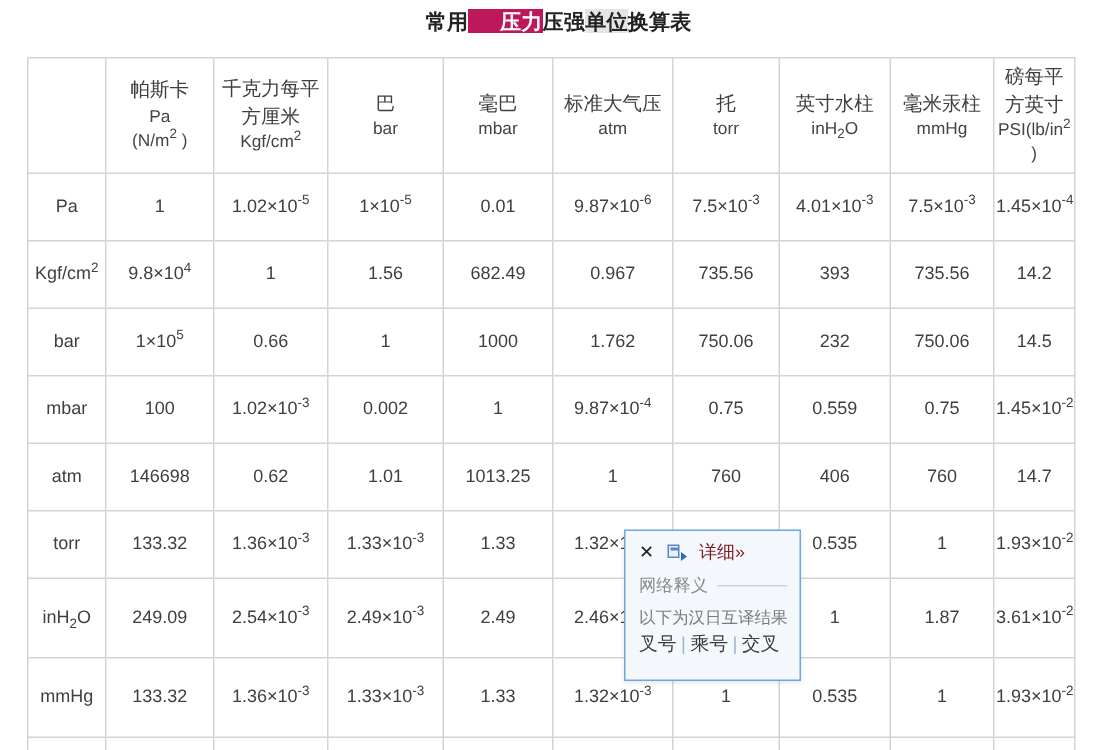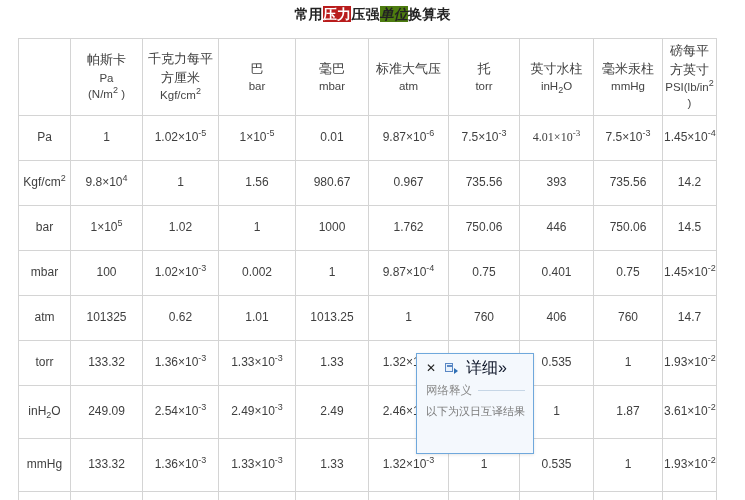--- a/index.html
+++ b/index.html
@@ -23,27 +23,27 @@
     left: 0;
     width: 745px;
     text-align: center;
     font-size: 14px;
     font-weight: bold;
     color: #222;
     letter-spacing: 0.2px;
     white-space: nowrap;
   }
   .sel-blue {
-    background: #b91c1c;
+    background: #be185d;
     color: #ffffff;
+    padding-left: 21px;
   }
   .sel-green {
-    background: #4d7c0f;
+    background: #e5e5e5;
     color: #222222;
-    font-style: italic;
   }
 
   
   .conv-table {
     position: absolute;
     left: 18px;
     top: 38px;
     width: 698px;
     border-collapse: collapse;
     table-layout: fixed;
@@ -74,21 +74,21 @@
   }
   .unit {
     font-size: 11.5px;
     color: #444;
   }
   sup, sub {
     font-size: 9px;
     line-height: 0;
   }
   .num { white-space: nowrap; }
-  .num-wrap { white-space: normal; font-family: Liberation Serif, serif; }
+  .num-wrap { white-space: normal; }
 
   
   col.c0 { width: 52px; }
   col.c1 { width: 72px; }
   col.c2 { width: 76px; }
   col.c3 { width: 77px; }
   col.c4 { width: 73px; }
   col.c5 { width: 80px; }
   col.c6 { width: 71px; }
   col.c7 { width: 74px; }
@@ -144,22 +144,22 @@
   }
   .dict-expand-icon .arw {
     position: absolute;
     right: -1px; bottom: 0px;
     width: 0; height: 0;
     border-top: 3px solid transparent;
     border-bottom: 3px solid transparent;
     border-left: 4px solid #2f6fb5;
   }
   .dict-detail {
-    font-size: 16px;
-    color: #0f172a;
+    font-size: 12px;
+    color: #7f1d1d;
     cursor: pointer;
     line-height: 1;
   }
   .dict-section {
     display: flex;
     align-items: center;
     margin-top: 7px;
   }
   .dict-section-label {
     font-size: 11.5px;
@@ -259,54 +259,54 @@
         <td><span class="num">7.5×10<sup>-3</sup></span></td>
         <td><span class="num-wrap">4.01×10<sup>-3</sup></span></td>
         <td><span class="num">7.5×10<sup>-3</sup></span></td>
         <td><span class="num">1.45×10<sup>-4</sup></span></td>
       </tr>
       <tr class="body-row">
         <td>Kgf/cm<sup>2</sup></td>
         <td><span class="num">9.8×10<sup>4</sup></span></td>
         <td><span class="num">1</span></td>
         <td><span class="num">1.56</span></td>
-        <td><span class="num">980.67</span></td>
+        <td><span class="num">682.49</span></td>
         <td><span class="num">0.967</span></td>
         <td><span class="num">735.56</span></td>
         <td><span class="num">393</span></td>
         <td><span class="num">735.56</span></td>
         <td><span class="num">14.2</span></td>
       </tr>
       <tr class="body-row">
         <td>bar</td>
         <td><span class="num">1×10<sup>5</sup></span></td>
-        <td><span class="num">1.02</span></td>
+        <td><span class="num">0.66</span></td>
         <td><span class="num">1</span></td>
         <td><span class="num">1000</span></td>
         <td><span class="num">1.762</span></td>
         <td><span class="num">750.06</span></td>
-        <td><span class="num">446</span></td>
+        <td><span class="num">232</span></td>
         <td><span class="num">750.06</span></td>
         <td><span class="num">14.5</span></td>
       </tr>
       <tr class="body-row">
         <td>mbar</td>
         <td><span class="num">100</span></td>
         <td><span class="num">1.02×10<sup>-3</sup></span></td>
         <td><span class="num">0.002</span></td>
         <td><span class="num">1</span></td>
         <td><span class="num">9.87×10<sup>-4</sup></span></td>
         <td><span class="num">0.75</span></td>
-        <td><span class="num">0.401</span></td>
+        <td><span class="num">0.559</span></td>
         <td><span class="num">0.75</span></td>
         <td><span class="num">1.45×10<sup>-2</sup></span></td>
       </tr>
       <tr class="body-row">
         <td>atm</td>
-        <td><span class="num">101325</span></td>
+        <td><span class="num">146698</span></td>
         <td><span class="num">0.62</span></td>
         <td><span class="num">1.01</span></td>
         <td><span class="num">1013.25</span></td>
         <td><span class="num">1</span></td>
         <td><span class="num">760</span></td>
         <td><span class="num">406</span></td>
         <td><span class="num">760</span></td>
         <td><span class="num">14.7</span></td>
       </tr>
       <tr class="body-row">
@@ -367,13 +367,16 @@
       <span class="bx"></span>
         <span class="arw"></span>
     </span>
     <span class="dict-detail">详细»</span>
   </div>
   <div class="dict-section">
     <span class="dict-section-label">网络释义</span>
     <span class="dict-rule"></span>
   </div>
   <div class="dict-note">以下为汉日互译结果</div>
+  <div class="dict-terms">
+    <span class="dict-term">叉号</span><span class="dict-sep">|</span><span class="dict-term">乘号</span><span class="dict-sep">|</span><span class="dict-term">交叉</span>
+  </div>
 </div>
 
 </body></html>

